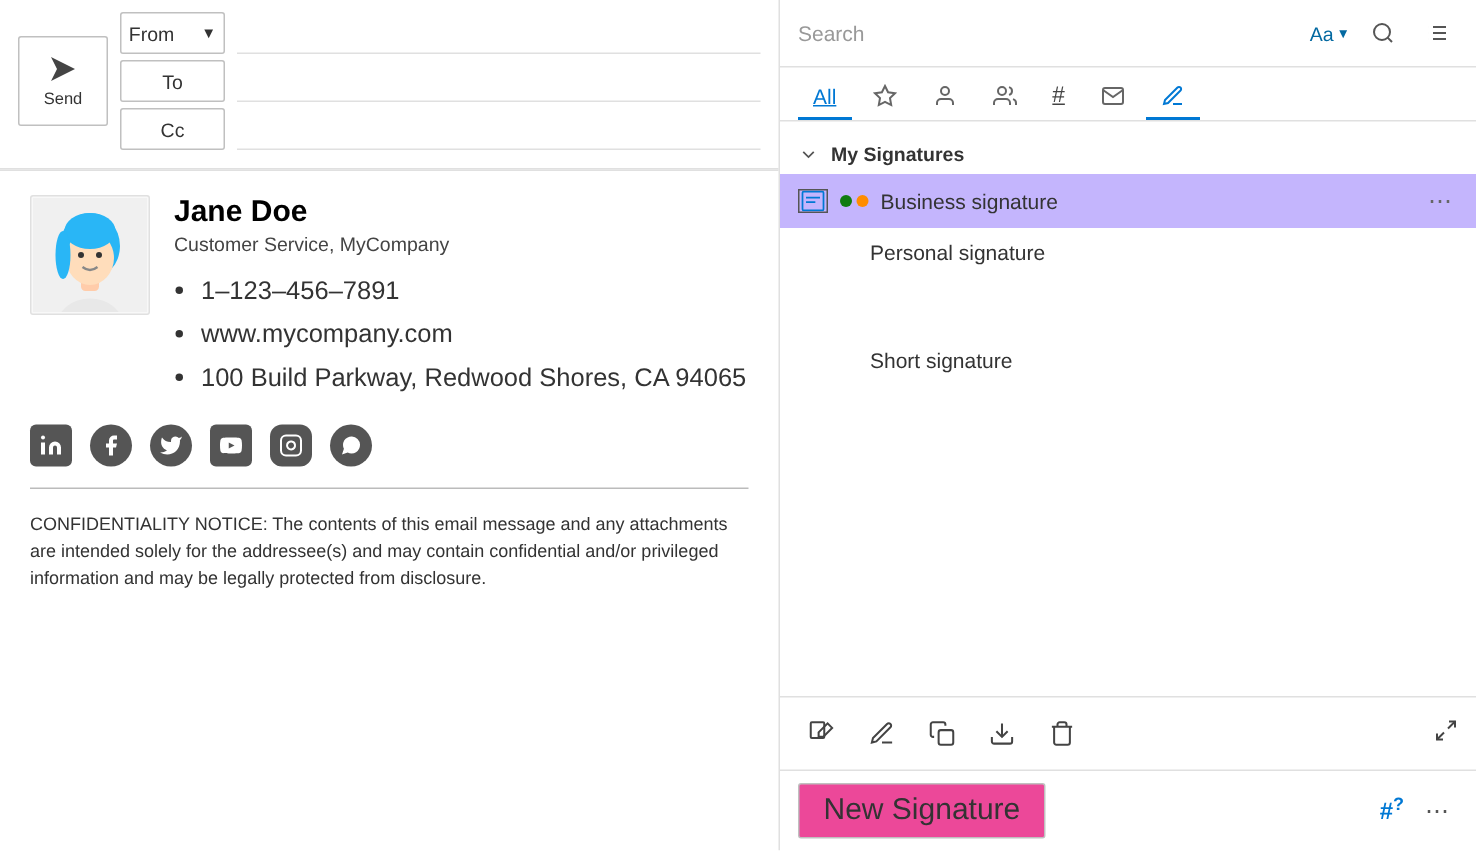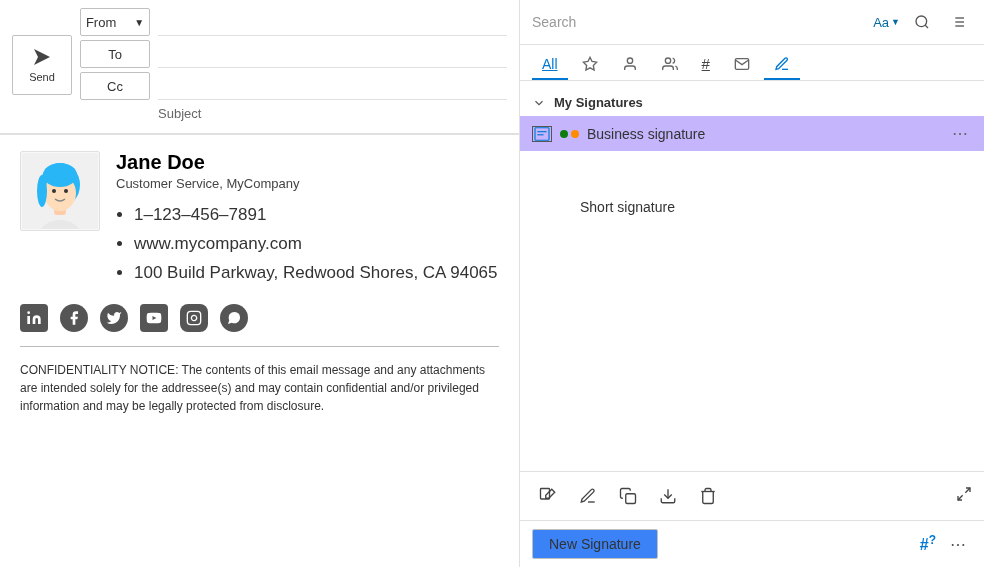--- a/index.html
+++ b/index.html
@@ -395,24 +395,24 @@
       display: flex;
       align-items: center;
       padding: 8px 12px;
       border-top: 1px solid #e0e0e0;
       gap: 8px;
     }
 
     .new-sig-btn {
       padding: 6px 16px;
       border: 1px solid #c0c0c0;
-      background: #3b82f6;
+      background: #ec4899;
       border-radius: 2px;
       cursor: pointer;
-      font-size: 14px;
+      font-size: 20px;
       color: #333;
     }
 
     .sig-actions-right {
       margin-left: auto;
       display: flex;
       align-items: center;
       gap: 8px;
     }
 
@@ -450,23 +450,20 @@
             <span>To</span>
           </button>
           <input class="field-input" type="text" value="" style="">
         </div>
         <div class="field-row">
           <button class="field-btn">
             <span>Cc</span>
           </button>
           <input class="field-input" type="text" value="" style="">
         </div>
-        <div class="subject-row">
-          <span class="subject-label">Subject</span>
-        </div>
       </div>
     </div>
   </div>
 
   <div class="signature-area">
     <div class="sig-card">
 
       <div class="sig-avatar">
 
         <svg width="76" height="76" viewBox="0 0 76 76" xmlns="http://www.w3.org/2000/svg">
@@ -640,20 +637,23 @@
         </svg>
       </div>
       <div class="sig-item-dots">
         <div class="dot dot-green"></div>
         <div class="dot dot-orange"></div>
       </div>
       <span class="sig-item-label">Business signature</span>
       <span class="sig-item-more">⋯</span>
     </div>
 
+    <div class="sig-list-item">
+      <span class="sig-item-label" style="padding-left:48px;">Personal signature</span>
+    </div>
 
     <div class="sig-list-item">
       <span class="sig-item-label" style="padding-left:48px;margin-top:40px;">Short signature</span>
     </div>
   </div>
 
   <div class="sig-toolbar">
 
     <button class="toolbar-icon-btn">
       <svg width="18" height="18" viewBox="0 0 24 24" fill="none" stroke="#444" stroke-width="1.8">

